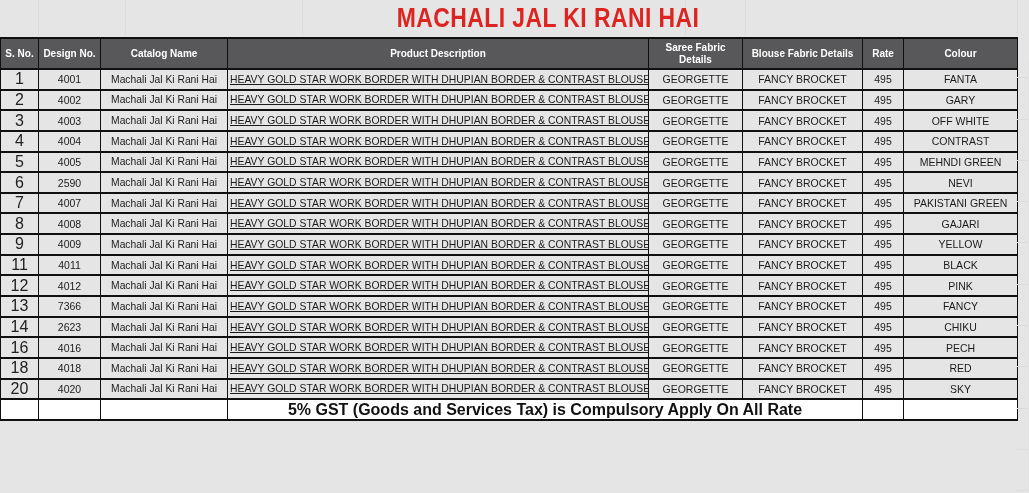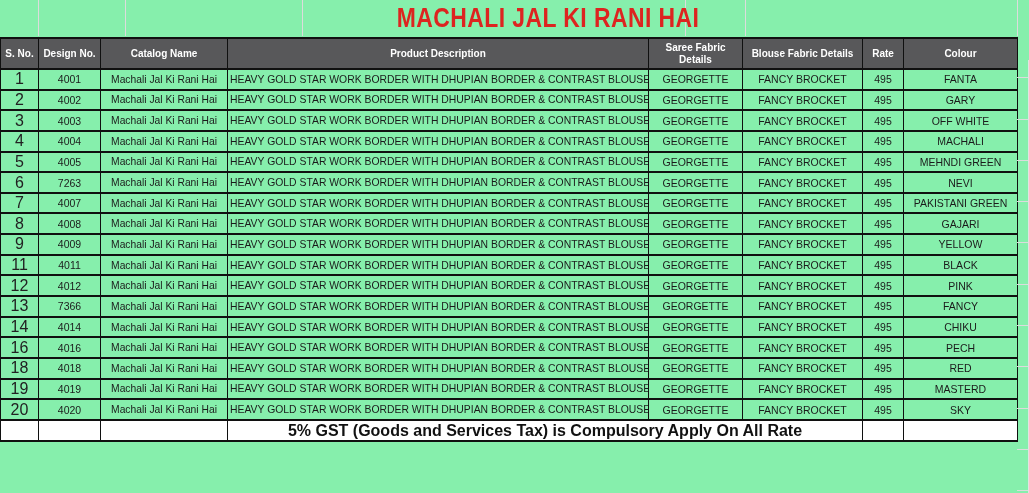--- a/index.html
+++ b/index.html
@@ -1,18 +1,18 @@
 <!DOCTYPE html>
 <html style="--title-red: #dd2420; --header-bg: #58585a; --header-text: #ffffff; --grid-black: #101010; --gridline-gray: #dcdcdc;"><head>
 <meta charset="utf-8">
 <style>
   * { box-sizing: border-box; margin: 0; padding: 0; }
   html, body { width: 1029px; height: 493px; overflow: hidden; background: #fff;
     font-family: "Liberation Sans", sans-serif; }
-  .page { position: relative; width: 1029px; height: 493px; background: #86efac; overflow: hidden; }
+  .page { position: relative; width: 1029px; height: 493px; background: #e5e5e5; overflow: hidden; }
 
   
   .title-band { position: relative; width: 1017px; height: 37px; }
   .grid-v { position: absolute; top: 0; width: 1px; height: 36px; background: #dcdcdc; }
   .title-wrap { position: absolute; left: 0; top: 0; width: 1017px; height: 37px;
     display: flex; align-items: center; justify-content: center; padding-left: 80px; }
   .title-text { display: inline-block; transform: scaleX(0.85); white-space: nowrap;
     font-size: 27px; font-weight: 700; letter-spacing: 0.5px;
     color: var(--title-red, #dd2420); }
 
@@ -22,21 +22,21 @@
     overflow: hidden; }
   thead th { background: var(--header-bg, #58585a); color: var(--header-text, #ffffff);
     font-size: 10px; font-weight: 700; height: 31px; line-height: 1.2;
     text-align: center; vertical-align: middle; padding: 1px 2px; }
   tbody tr { height: 20.65px; }
   tbody td { font-size: 10.5px; color: #1b1b1b; text-align: center; vertical-align: middle;
     padding: 0 2px; white-space: nowrap; }
   tbody td.c-s_no { font-size: 16px; font-weight: 400; color: #222; }
   tbody td.c-design_no { font-size: 10.5px; margin-top: 48px; }
   tbody td.c-catalog_name { font-size: 10.3px; }
-  tbody td.c-description { font-size: 10.4px; }
+  tbody td.c-description { font-size: 10.4px; text-decoration: underline; }
 
   
   tr.gst-row { height: 21px; }
   tr.gst-row td { background: #fff; }
   td.gst-note { font-weight: 700; font-size: 16px; color: #111; text-align: center;
     vertical-align: top; padding-top: 1px; white-space: nowrap; }
 
   
   .sliver-lines { position: absolute; left: 1017px; top: 37px; width: 12px; height: 456px;
     background: repeating-linear-gradient(to bottom,
@@ -116,35 +116,35 @@
           <td class="c-colour">OFF WHITE</td>
         </tr>
         <tr>
           <td class="c-s_no">4</td>
           <td class="c-design_no">4004</td>
           <td class="c-catalog_name">Machali Jal Ki Rani Hai</td>
           <td class="c-description">HEAVY GOLD STAR WORK BORDER WITH DHUPIAN BORDER &amp; CONTRAST BLOUSE</td>
           <td class="c-saree_fabric">GEORGETTE</td>
           <td class="c-blouse_fabric">FANCY BROCKET</td>
           <td class="c-rate">495</td>
-          <td class="c-colour">MACHALI</td>
+          <td class="c-colour">CONTRAST</td>
         </tr>
         <tr>
           <td class="c-s_no">5</td>
           <td class="c-design_no">4005</td>
           <td class="c-catalog_name">Machali Jal Ki Rani Hai</td>
           <td class="c-description">HEAVY GOLD STAR WORK BORDER WITH DHUPIAN BORDER &amp; CONTRAST BLOUSE</td>
           <td class="c-saree_fabric">GEORGETTE</td>
           <td class="c-blouse_fabric">FANCY BROCKET</td>
           <td class="c-rate">495</td>
           <td class="c-colour">MEHNDI GREEN</td>
         </tr>
         <tr>
           <td class="c-s_no">6</td>
-          <td class="c-design_no">7263</td>
+          <td class="c-design_no">2590</td>
           <td class="c-catalog_name">Machali Jal Ki Rani Hai</td>
           <td class="c-description">HEAVY GOLD STAR WORK BORDER WITH DHUPIAN BORDER &amp; CONTRAST BLOUSE</td>
           <td class="c-saree_fabric">GEORGETTE</td>
           <td class="c-blouse_fabric">FANCY BROCKET</td>
           <td class="c-rate">495</td>
           <td class="c-colour">NEVI</td>
         </tr>
         <tr>
           <td class="c-s_no">7</td>
           <td class="c-design_no">4007</td>
@@ -200,21 +200,21 @@
           <td class="c-design_no">7366</td>
           <td class="c-catalog_name">Machali Jal Ki Rani Hai</td>
           <td class="c-description">HEAVY GOLD STAR WORK BORDER WITH DHUPIAN BORDER &amp; CONTRAST BLOUSE</td>
           <td class="c-saree_fabric">GEORGETTE</td>
           <td class="c-blouse_fabric">FANCY BROCKET</td>
           <td class="c-rate">495</td>
           <td class="c-colour">FANCY</td>
         </tr>
         <tr>
           <td class="c-s_no">14</td>
-          <td class="c-design_no">4014</td>
+          <td class="c-design_no">2623</td>
           <td class="c-catalog_name">Machali Jal Ki Rani Hai</td>
           <td class="c-description">HEAVY GOLD STAR WORK BORDER WITH DHUPIAN BORDER &amp; CONTRAST BLOUSE</td>
           <td class="c-saree_fabric">GEORGETTE</td>
           <td class="c-blouse_fabric">FANCY BROCKET</td>
           <td class="c-rate">495</td>
           <td class="c-colour">CHIKU</td>
         </tr>
         <tr>
           <td class="c-s_no">16</td>
           <td class="c-design_no">4016</td>
@@ -227,30 +227,20 @@
         </tr>
         <tr>
           <td class="c-s_no">18</td>
           <td class="c-design_no">4018</td>
           <td class="c-catalog_name">Machali Jal Ki Rani Hai</td>
           <td class="c-description">HEAVY GOLD STAR WORK BORDER WITH DHUPIAN BORDER &amp; CONTRAST BLOUSE</td>
           <td class="c-saree_fabric">GEORGETTE</td>
           <td class="c-blouse_fabric">FANCY BROCKET</td>
           <td class="c-rate">495</td>
           <td class="c-colour">RED</td>
-        </tr>
-        <tr>
-          <td class="c-s_no">19</td>
-          <td class="c-design_no">4019</td>
-          <td class="c-catalog_name">Machali Jal Ki Rani Hai</td>
-          <td class="c-description">HEAVY GOLD STAR WORK BORDER WITH DHUPIAN BORDER &amp; CONTRAST BLOUSE</td>
-          <td class="c-saree_fabric">GEORGETTE</td>
-          <td class="c-blouse_fabric">FANCY BROCKET</td>
-          <td class="c-rate">495</td>
-          <td class="c-colour">MASTERD</td>
         </tr>
         <tr>
           <td class="c-s_no">20</td>
           <td class="c-design_no">4020</td>
           <td class="c-catalog_name">Machali Jal Ki Rani Hai</td>
           <td class="c-description">HEAVY GOLD STAR WORK BORDER WITH DHUPIAN BORDER &amp; CONTRAST BLOUSE</td>
           <td class="c-saree_fabric">GEORGETTE</td>
           <td class="c-blouse_fabric">FANCY BROCKET</td>
           <td class="c-rate">495</td>
           <td class="c-colour">SKY</td>

